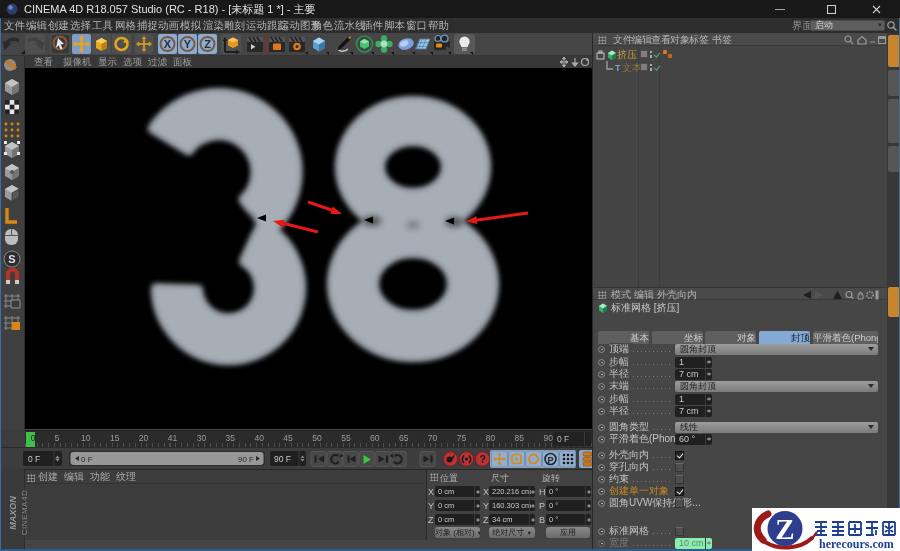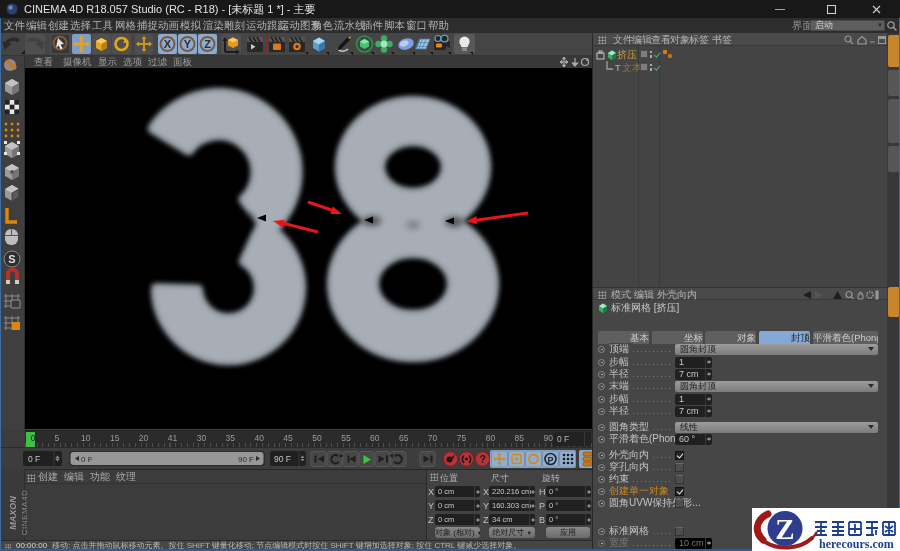--- a/index.html
+++ b/index.html
@@ -48,21 +48,21 @@
 .lbl{position:absolute;left:16px;background:#464646;padding-right:4px;white-space:nowrap}
 .dd{position:absolute;left:82px;width:203px;height:11px;top:0.5px;background:linear-gradient(#9d9d9d,#7b7b7b);border-radius:2px;color:#1e1e1e;font-size:9px;line-height:11px;padding-left:5px}
 .dd::after{content:"";position:absolute;right:4px;top:3.5px;border:3.5px solid transparent;border-top:4.5px solid #2a2a2a}
 .inp{position:absolute;left:82px;width:37px;height:11px;top:0.5px;background:#202020;border-radius:2px;color:#c9c9c9;font-size:9px;line-height:11px;padding-left:4px}
 .inp i{position:absolute;right:0;top:0;width:7px;height:11px;border-left:1px solid #383838}
 .inp i::before{content:"";position:absolute;left:1px;top:1.5px;border:2.5px solid transparent;border-bottom:3px solid #8a8a8a}
 .inp i::after{content:"";position:absolute;left:1px;bottom:1.5px;border:2.5px solid transparent;border-top:3px solid #8a8a8a}
 .chk{position:absolute;left:82px;top:1.5px;width:9px;height:9px;background:#4e4e4e;border:1px solid #333;border-top-color:#696969}
 .chk.on{background:#242424;border-color:#111}
 .chk.on::after{content:"";position:absolute;left:1.5px;top:0px;width:3px;height:5px;border-right:1.6px solid #e6e6e6;border-bottom:1.6px solid #e6e6e6;transform:rotate(40deg)}
-.dim .lbl{color:#7d7d7d}.dim .inp{background:#000000;color:#787878}
+.dim .lbl{color:#7d7d7d}.dim .inp{background:#86efac;color:#787878}
 .crow{position:absolute;left:0;width:166px;height:12px}
 .crow b{position:absolute;font-weight:normal;color:#c0c0c0;font-size:9px;line-height:12px}
 .cinp{position:absolute;top:0;height:11px;background:#202020;border-radius:2px;color:#c9c9c9;font-size:7.5px;line-height:11px;padding-left:3px;white-space:nowrap;overflow:hidden}
 .cinp i{position:absolute;right:0;top:0;width:6px;height:11px;border-left:1px solid #383838}
 .cinp i::before{content:"";position:absolute;left:1px;top:1.5px;border:2px solid transparent;border-bottom:2.5px solid #8a8a8a}
 .cinp i::after{content:"";position:absolute;left:1px;bottom:1.5px;border:2px solid transparent;border-top:2.5px solid #8a8a8a}
 .cbtn{position:absolute;height:11px;background:linear-gradient(#8a8a8a,#6b6b6b);border-radius:3px;color:#1e1e1e;font-size:8px;line-height:11px;text-align:center;white-space:nowrap;overflow:hidden}
 
 #edgeL{left:0;top:18px;width:1px;height:533px;background:#3a6ea5}
 #edgeR{left:899px;top:18px;width:1px;height:533px;background:#3a6ea5}
@@ -712,25 +712,20 @@
         <span class="cinp" style="left:8px;width:45px">0 cm<i></i></span>
         <b style="left:56px">Z</b>
         <span class="cinp" style="left:62px;width:46px">34 cm<i></i></span>
         <b style="left:112px">B</b>
         <span class="cinp" style="left:119px;width:45px">0 °<i></i></span>
       </div>
  <span class="cbtn" style="left:8px;top:57px;width:45px">对象 (相对) <span style="font-size:5.5px">▼</span></span>
       <span class="cbtn" style="left:62px;top:57px;width:46px">绝对尺寸 <span style="font-size:5.5px">▼</span></span>
       <span class="cbtn" style="left:119px;top:57px;width:44px">应用</span>
 </div>
-<div class="abs" id="statusbar">
- <span class="abs gicon" style="left:4px;top:2px;transform:scale(0.8)"></span>
- <span style="position:absolute;left:16px;color:#d8d8d8">00:00:00</span>
- <span style="position:absolute;left:52px">移动: 点击并拖动鼠标移动元素。按住 SHIFT 键量化移动; 节点编辑模式时按住 SHIFT 键增加选择对象; 按住 CTRL 键减少选择对象。</span>
-</div>
 <div class="abs" id="watermark"><svg width="148" height="43" viewBox="0 0 148 43">
 <rect width="148" height="43" fill="#fff"></rect>
 <g fill="none" stroke="#9e1a1a" stroke-linecap="round">
           <path d="M16,6 C4,11 0,25 13,34 C26,42 47,42 60,30" stroke-width="4"></path>
           <path d="M16,6 C5,11 1,23 11,32" stroke-width="7"></path>
           <path d="M60,30 c2,-1.5 3.5,-3.5 4.5,-5.5" stroke-width="2.5"></path>
         </g>
 <circle cx="33" cy="20.5" r="17.5" fill="#2e3d8f"></circle>
 <text x="33" y="31" font-family="Liberation Serif,serif" font-size="29" font-weight="bold" fill="#fff" text-anchor="middle">Z</text>
 <g stroke="#1c3f94" stroke-width="1.8" fill="none">

